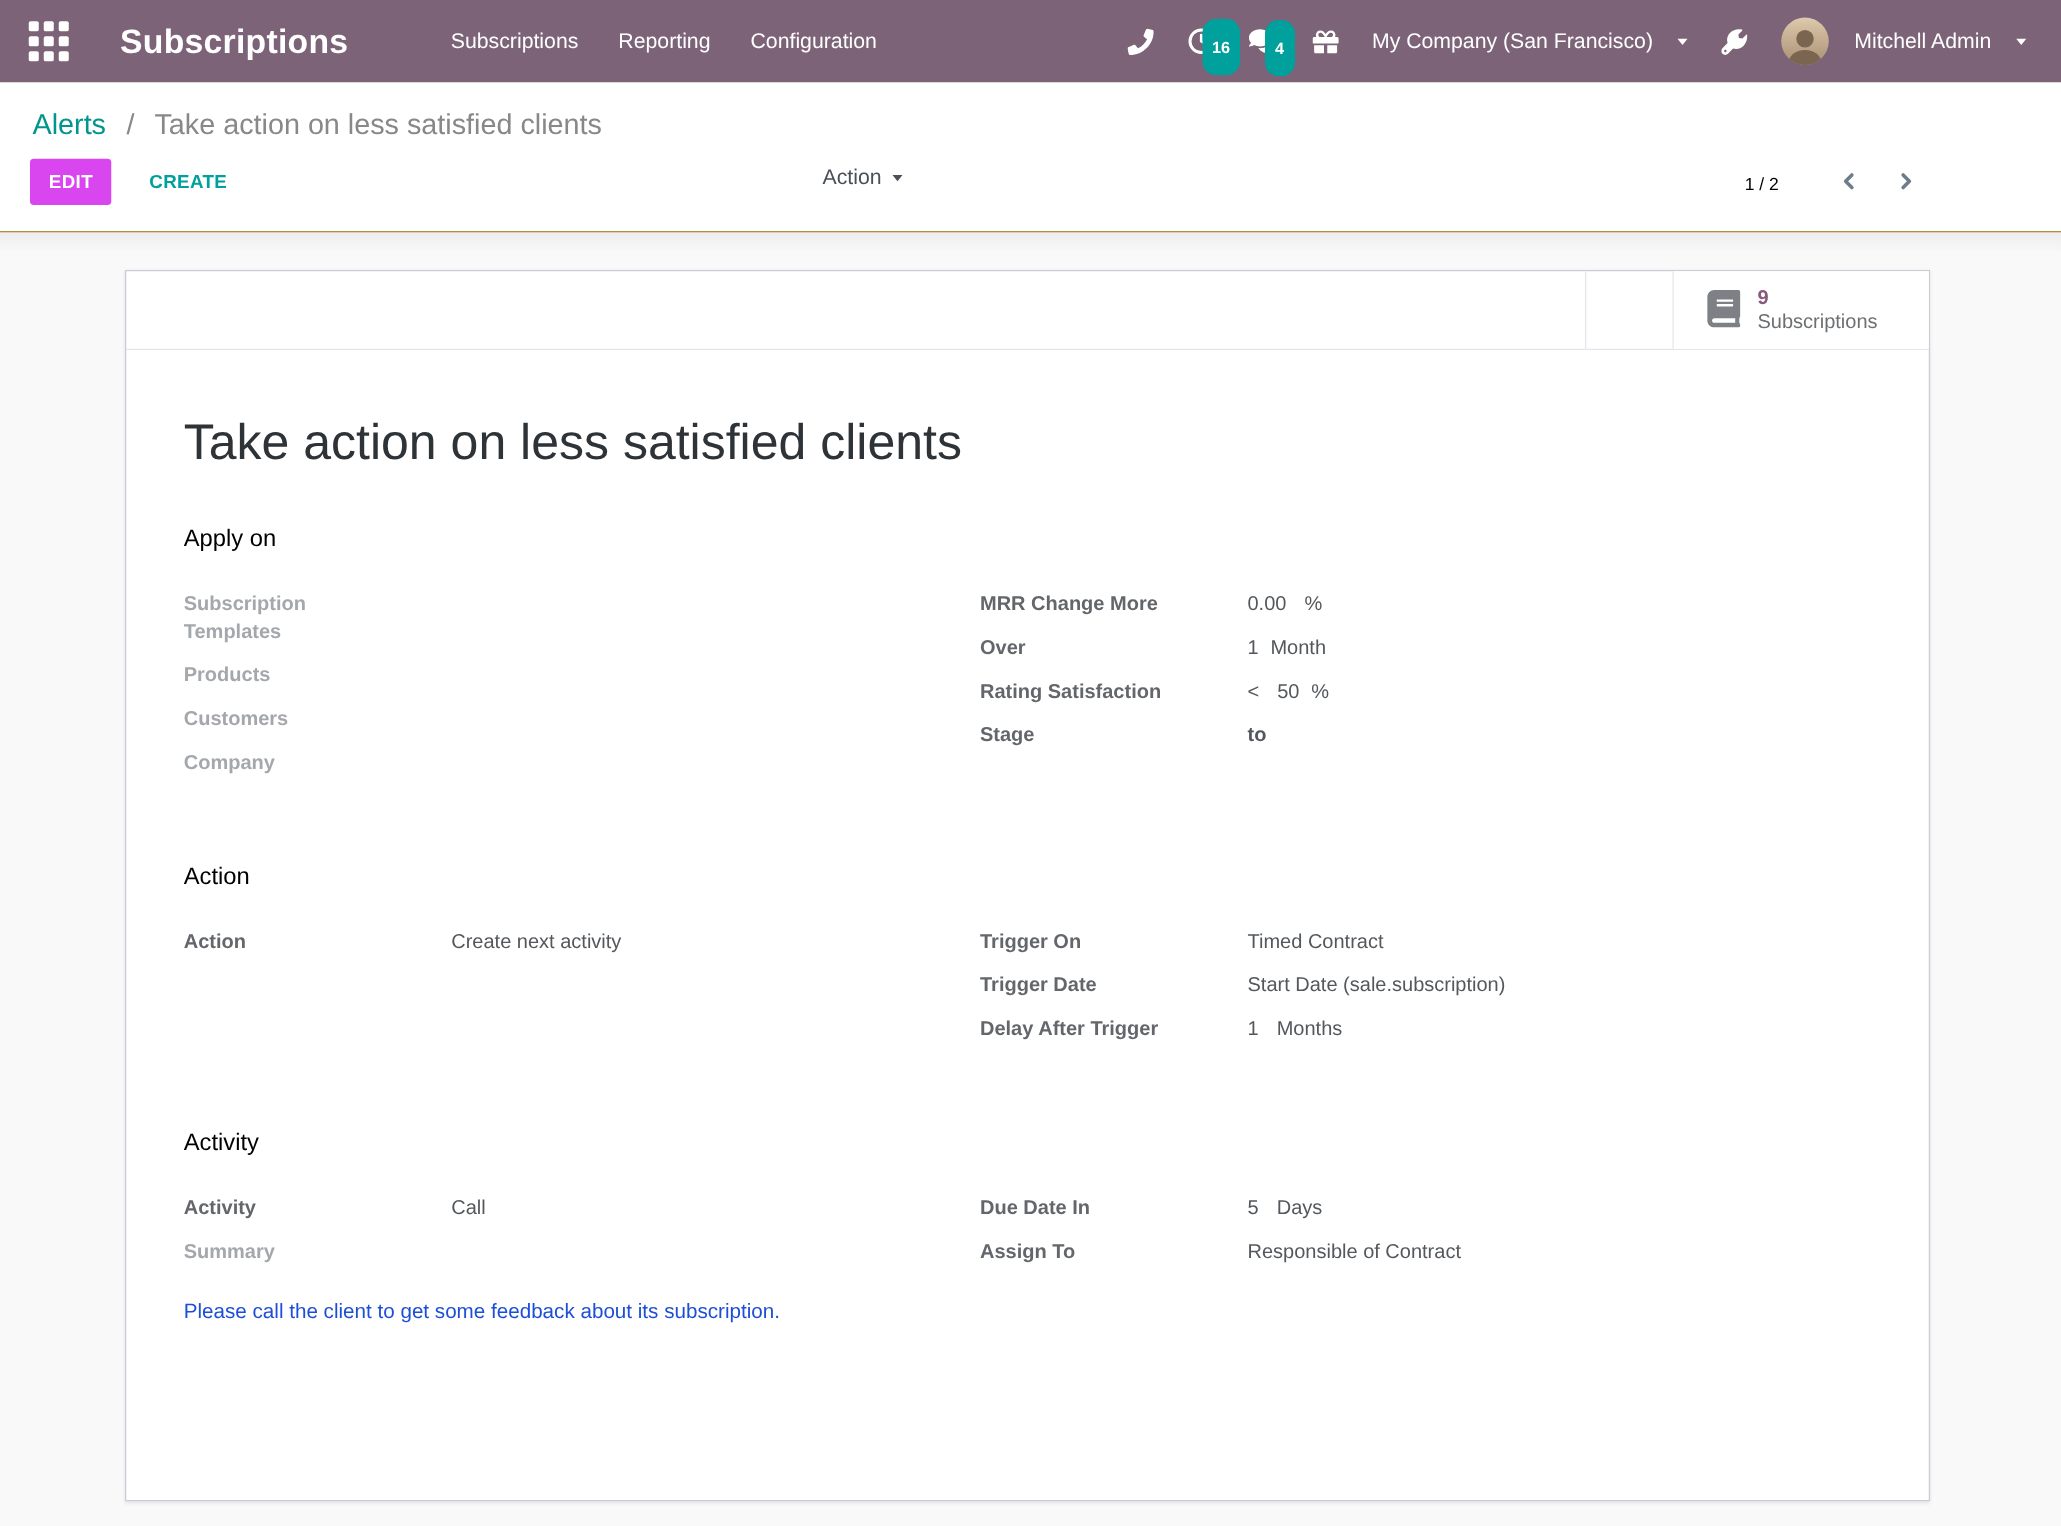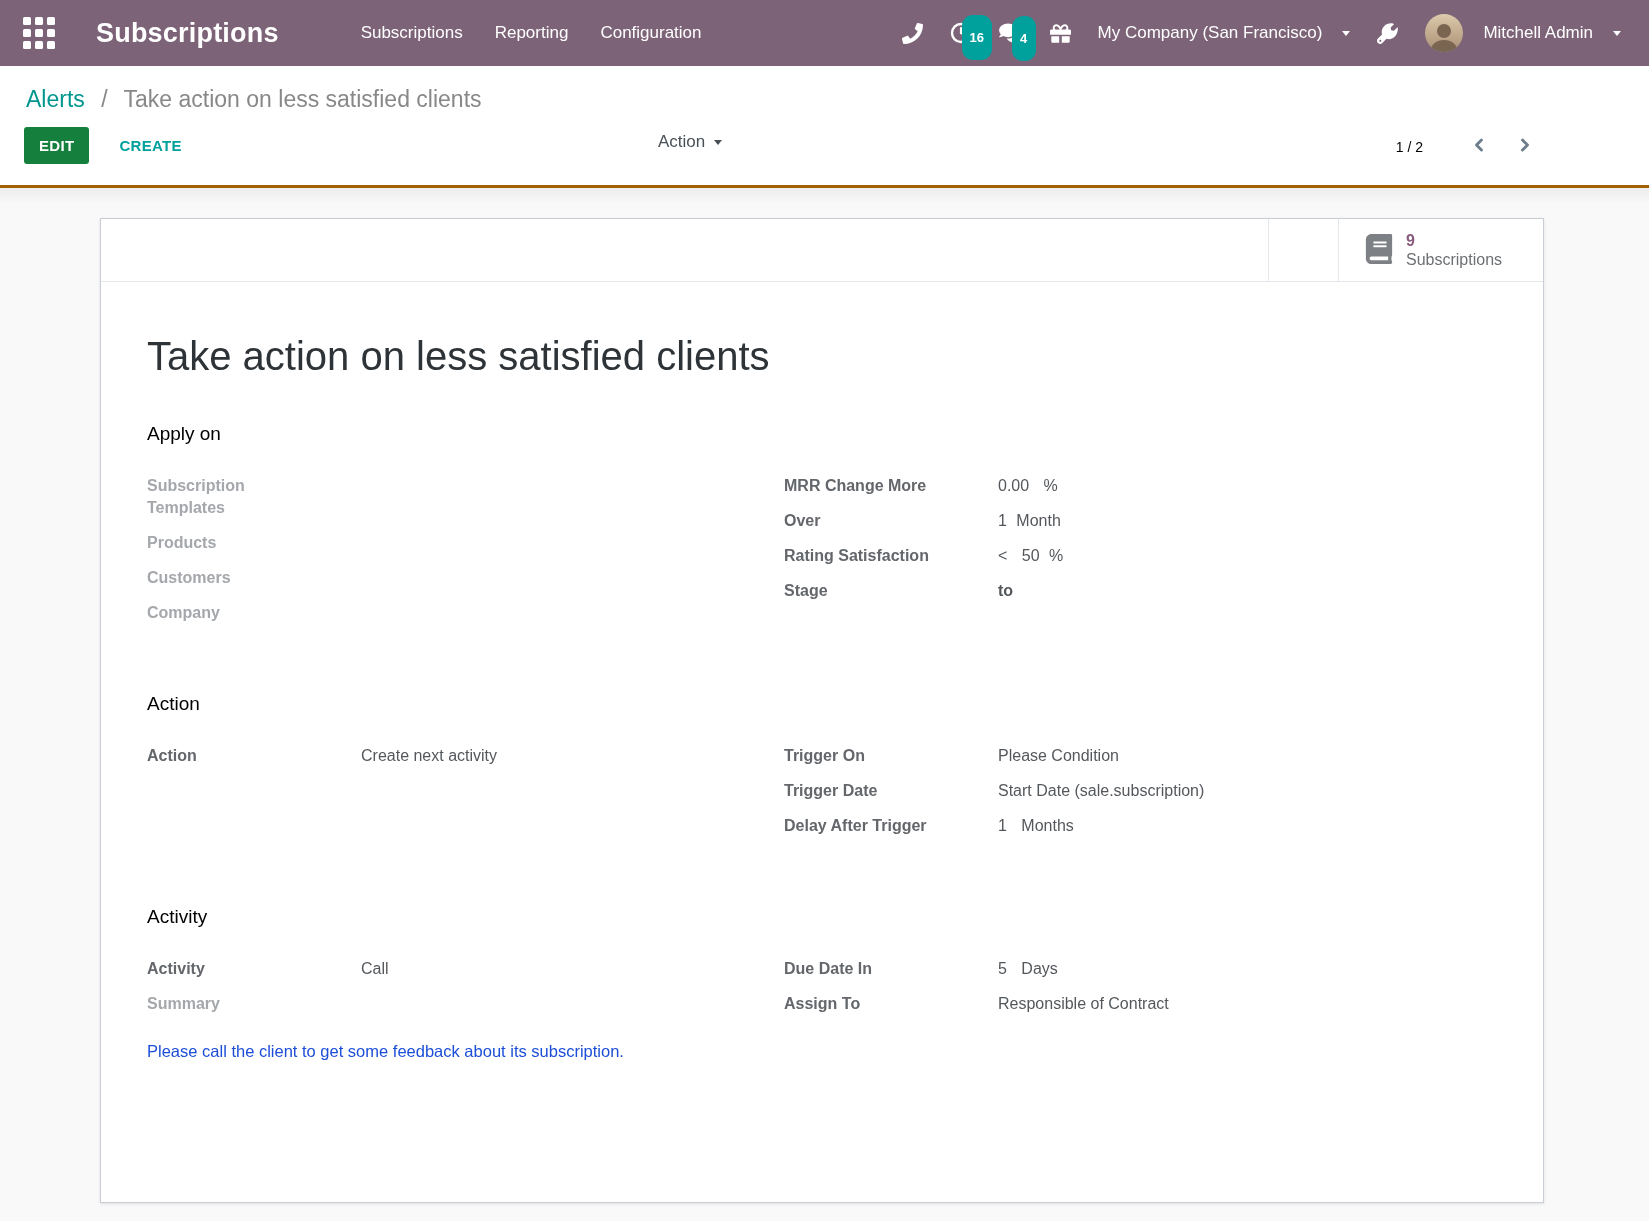--- a/index.html
+++ b/index.html
@@ -32,28 +32,28 @@
   .caret-down {
     width: 0; height: 0; border-left: 4.5px solid transparent;
     border-right: 4.5px solid transparent; border-top: 5.5px solid currentColor; display: inline-block;
   }
   .avatar {
     width: 38px; height: 38px; border-radius: 50%; overflow: hidden;
     background: linear-gradient(#ddc9ab, #a98f74); display: flex; align-items: flex-end; justify-content: center;
   }
 
   
-  .control-panel { background: #fff; border-bottom: 3px solid #a16207; padding: 16px 0 0 0; }
+  .control-panel { background: #fff; border-bottom: 1px solid #a16207; padding: 16px 0 0 0; }
   .breadcrumb { font-size: 23px; padding: 4px 26px 14px 26px; }
   .bc-parent { color: #00968f; cursor: pointer; text-decoration: none; }
   .bc-sep { color: #888; margin: 0 10px; }
   .bc-current { color: #888; }
   .cp-row { position: relative; height: 58px; padding: 0 0 0 24px; display: flex; align-items: flex-start; }
   .btn-primary {
-    background: #15803d; color: #fff; border: none; border-radius: 3px;
+    background: #d946ef; color: #fff; border: none; border-radius: 3px;
     font-size: 15px; font-weight: 700; padding: 10px 15px; cursor: pointer; letter-spacing: 0.3px;
     font-family: inherit;
   }
   .btn-link {
     background: none; border: none; color: #00a09d; font-size: 15px; font-weight: 700;
     padding: 10px 16px; margin-left: 14px; cursor: pointer; letter-spacing: 0.3px; font-family: inherit;
   }
   .action-dd {
     position: absolute; left: 658px; top: 5px; background: none; border: none;
     font-size: 17px; color: #495057; display: flex; align-items: center; gap: 9px; cursor: pointer;
@@ -293,21 +293,21 @@
       <div class="o-group">
         <div class="col-left">
           <div class="o-row">
             <span class="o-label">Action</span>
             <span class="o-value">Create next activity</span>
           </div>
         </div>
         <div class="col-right">
           <div class="o-row">
             <span class="o-label">Trigger On</span>
-            <span class="o-value">Please Condition</span>
+            <span class="o-value">Timed Contract</span>
           </div>
           <div class="o-row">
             <span class="o-label">Trigger Date</span>
             <span class="o-value">Start Date (sale.subscription)</span>
           </div>
           <div class="o-row">
             <span class="o-label">Delay After Trigger</span>
             <span class="o-value">
               <span>1</span>
               <span class="gap-l">Months</span>

